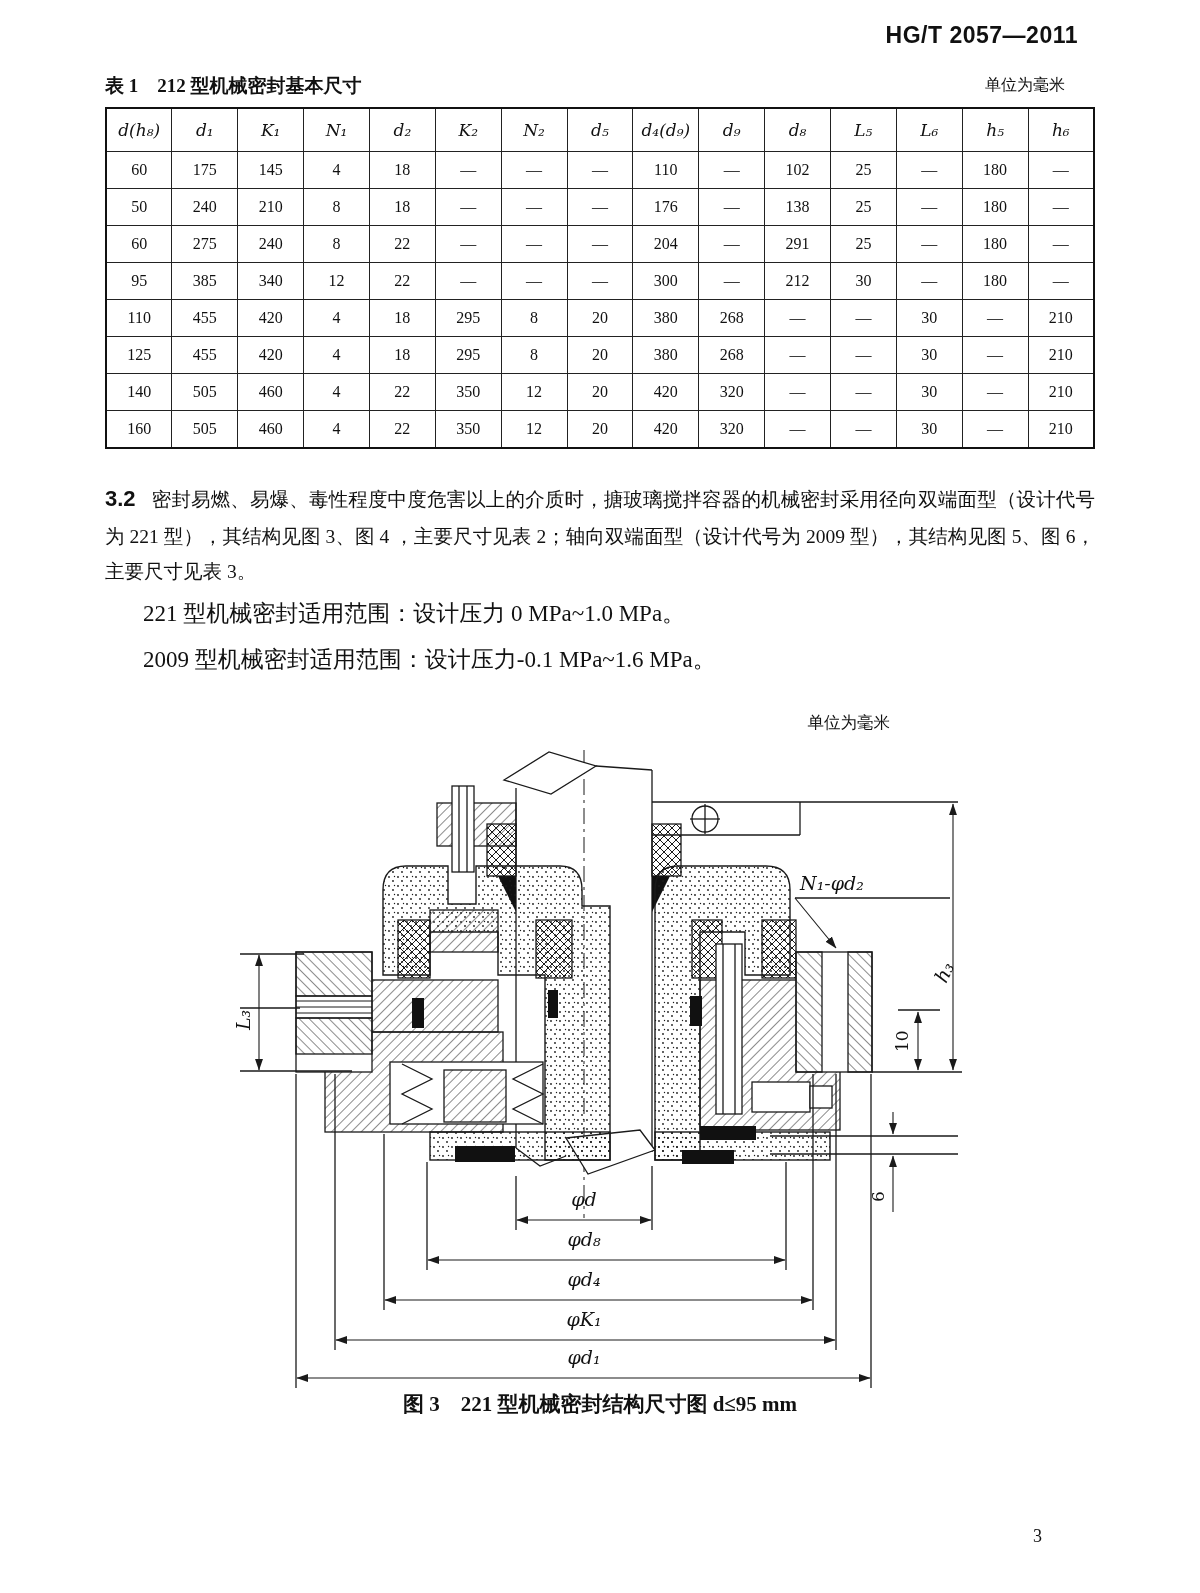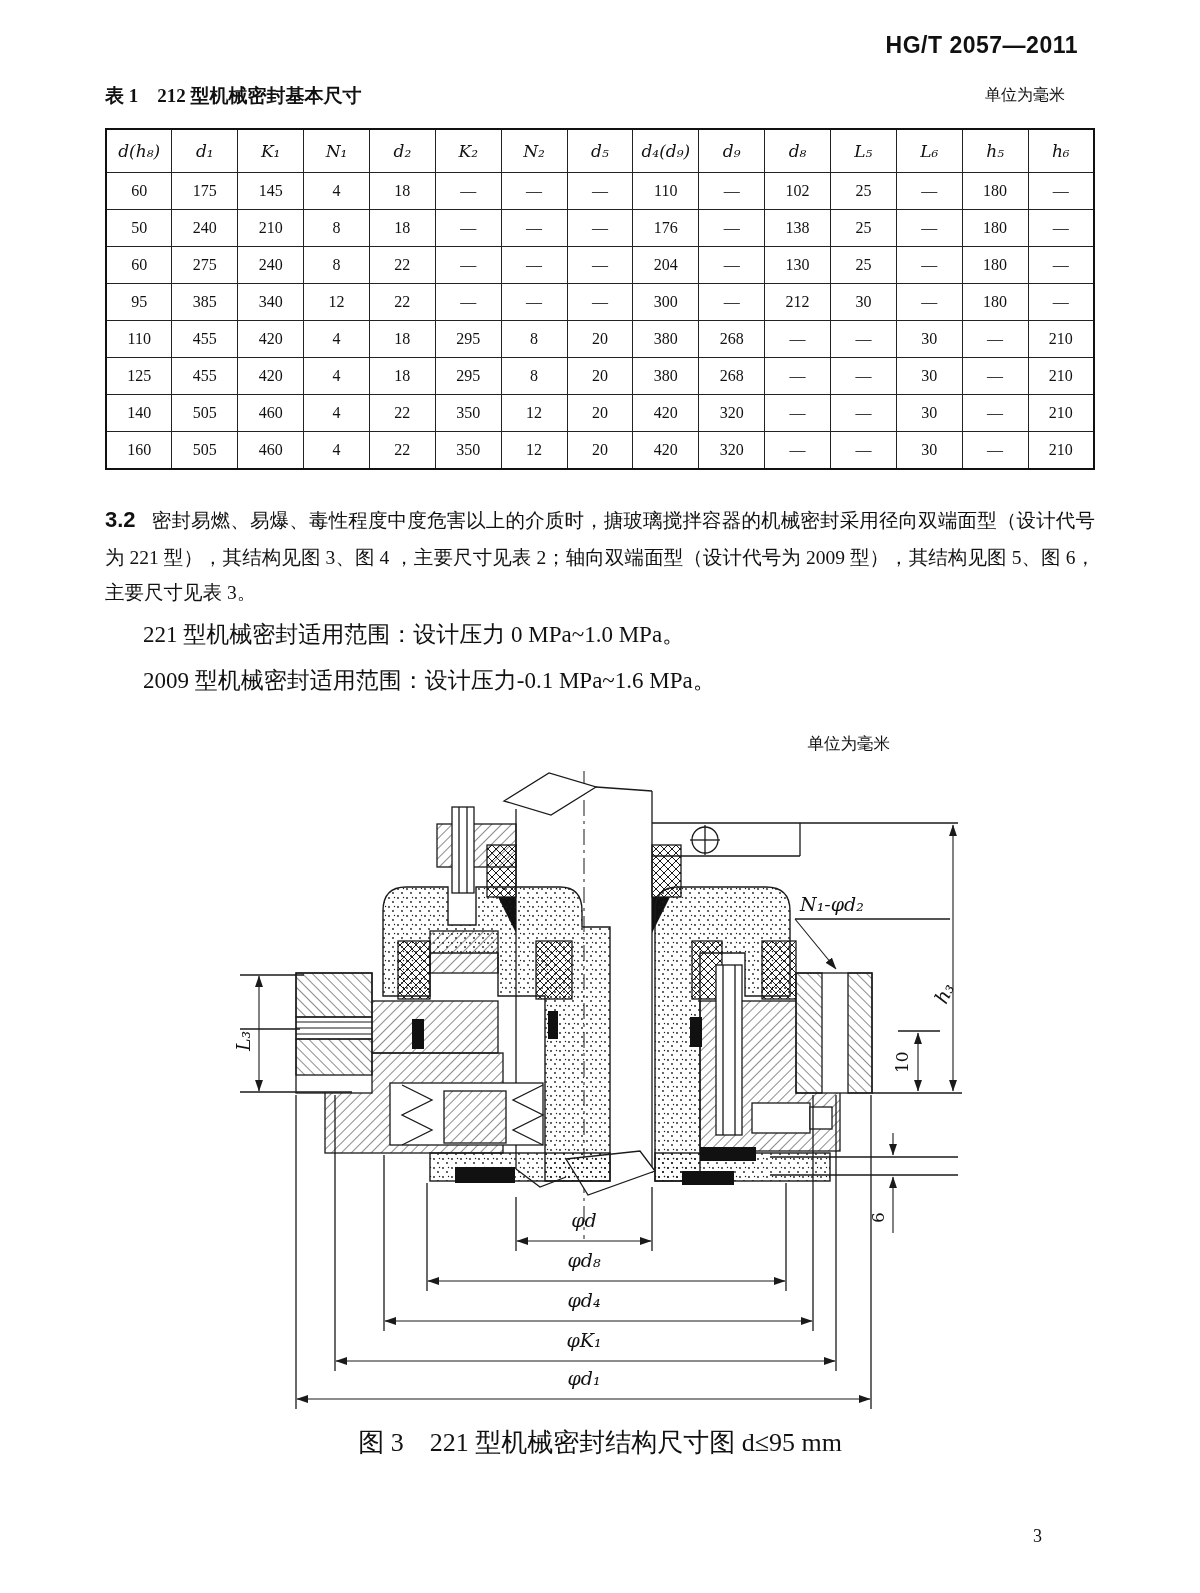--- a/index.html
+++ b/index.html
@@ -3,51 +3,51 @@
 <meta charset="utf-8">
 <style>
   html,body { margin:0; padding:0; }
   body {
     width:1200px; height:1593px; position:relative;
     background:#ffffff; color:#111;
     font-family:"Liberation Serif","DejaVu Serif",serif;
     overflow:hidden;
   }
   .doc-code {
-    text-align:right; padding:32px 122px 0 0;
+    text-align:right; padding:22px 122px 0 0;
     font-family:"Liberation Sans","DejaVu Sans",sans-serif;
     font-weight:bold; font-size:23px; letter-spacing:.5px;
   }
   .t1wrap { margin:24px 105px 0 105px; }
   .t1head { position:relative; text-align:left; font-size:19px; font-weight:bold; }
   .t1unit { position:absolute; right:30px; top:2px; font-weight:normal; font-size:16px; }
   table.t1 {
     width:100%; border-collapse:collapse; table-layout:fixed;
-    margin-top:19px; border:2px solid #111;
+    margin-top:8px; border:2px solid #111;
   }
   table.t1 th, table.t1 td {
     border:1px solid #222; height:36px; text-align:center;
     padding:0; font-size:16px; overflow:hidden;
   }
   table.t1 th {
     font-style:italic; font-weight:normal; font-size:17px; height:42px;
     font-family:"DejaVu Serif",serif;
   }
   .para {
     margin:30px 105px 0 105px; font-size:19.5px; line-height:1.8; text-align:justify;
   }
   .para .num {
     font-weight:bold; margin-right:16px;
     font-family:"Liberation Sans","DejaVu Sans",sans-serif; font-size:22px;
   }
   .sub { margin:4px 105px 0 143px; font-size:23px; line-height:1.85; }
   .fig-unit { margin-top:30px; padding-right:310px; text-align:right; font-size:16.5px; }
   svg.fig { display:block; margin-top:6px; }
   .fig-caption {
-    text-align:center; font-size:26px; font-weight:normal; margin-top:14px;
+    text-align:center; font-size:21px; font-weight:bold; margin-top:0;
   }
   .pageno { position:absolute; right:158px; top:1526px; font-size:18px; }
 
   
   .s  { stroke:#1a1a1a; stroke-width:1.3; fill:none; }
   .w  { fill:#ffffff; stroke:#1a1a1a; stroke-width:1.3; }
   .b  { fill:#111111; stroke:none; }
   .h1 { fill:url(#p-h1); stroke:#1a1a1a; stroke-width:1.3; }
   .h2 { fill:url(#p-h2); stroke:#1a1a1a; stroke-width:1.3; }
   .x  { fill:url(#p-x);  stroke:#1a1a1a; stroke-width:1.3; }
@@ -127,21 +127,21 @@
           <td>60</td>
           <td>275</td>
           <td>240</td>
           <td>8</td>
           <td>22</td>
           <td>—</td>
           <td>—</td>
           <td>—</td>
           <td>204</td>
           <td>—</td>
-          <td>130</td>
+          <td>291</td>
           <td>25</td>
           <td>—</td>
           <td>180</td>
           <td>—</td>
         </tr>
         <tr>
           <td>95</td>
           <td>385</td>
           <td>340</td>
           <td>12</td>

